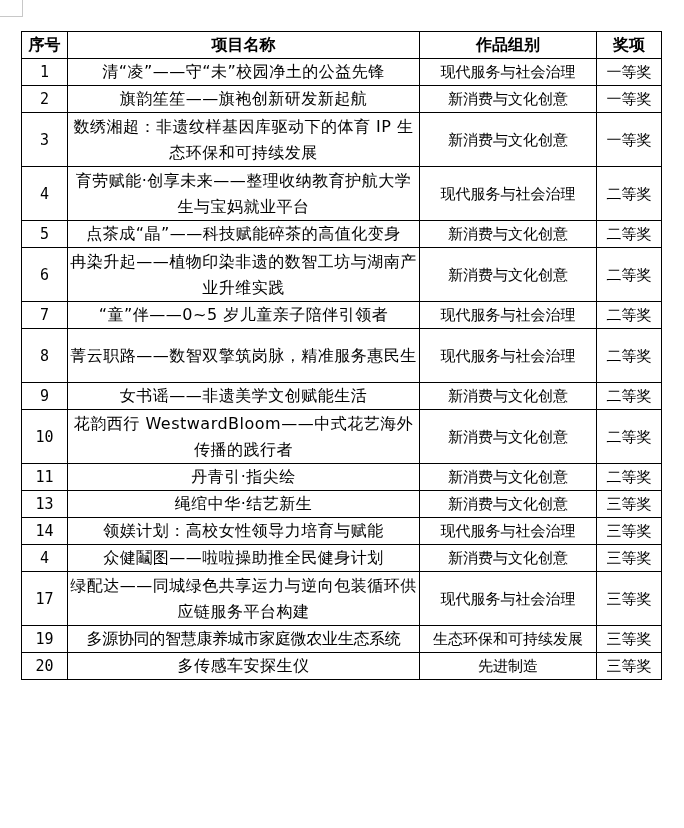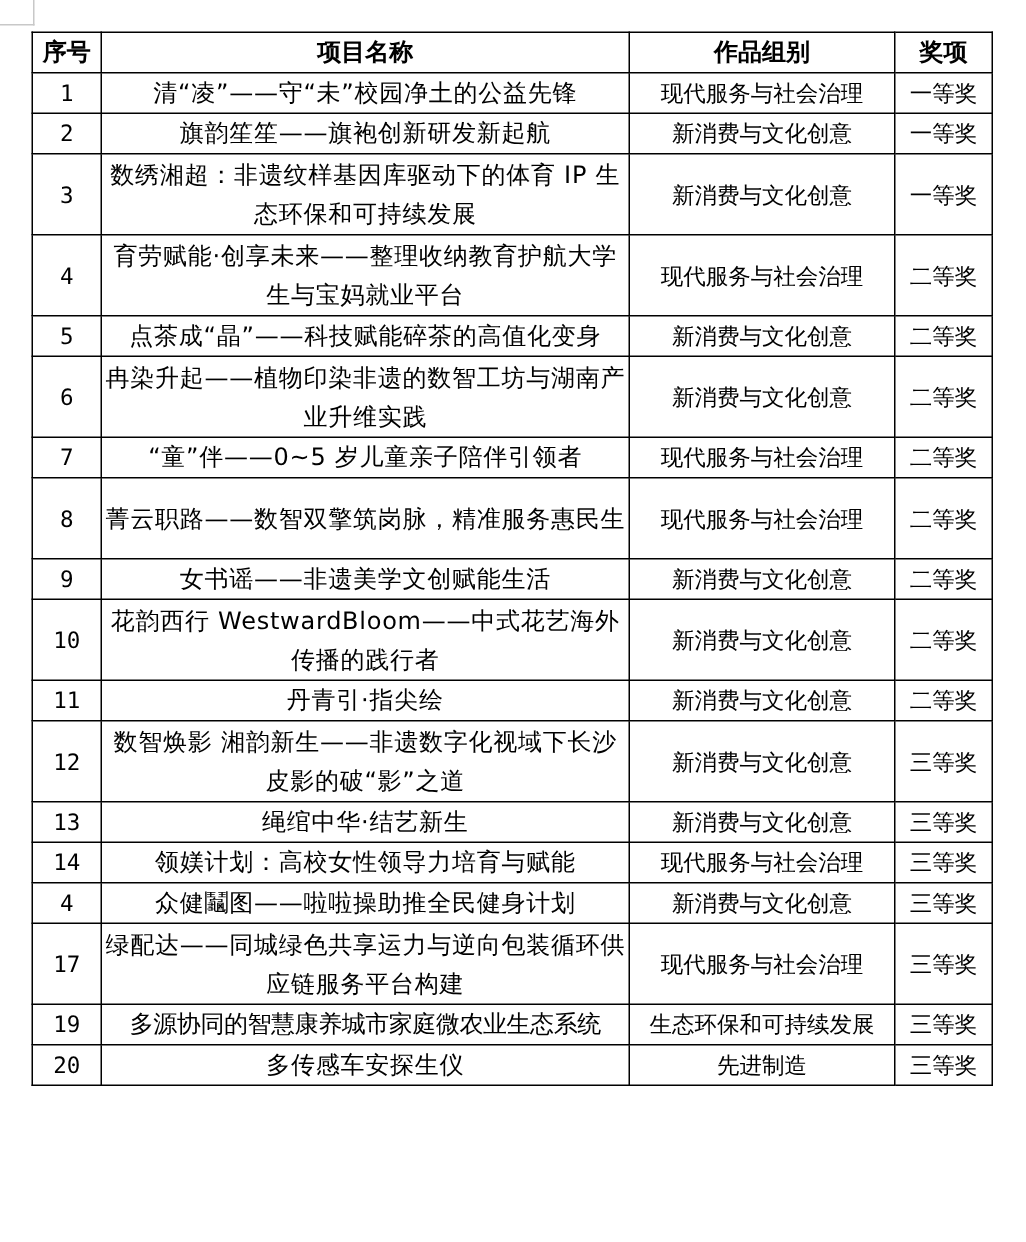--- a/index.html
+++ b/index.html
@@ -1,20 +1,20 @@
 <!DOCTYPE html>
 <html><head>
 <meta charset="utf-8">
 <style>
   html, body { margin:0; padding:0; background:#ffffff; }
   body { width:684px; height:828px; position:relative; overflow:hidden;
          font-family: "DejaVu Sans", "Liberation Sans", sans-serif; color:#000; }
   .corner-v { position:absolute; left:22px; top:0; width:1px; height:17px; background:#c8c8c8; }
   .corner-h { position:absolute; left:0; top:16px; width:23px; height:1px; background:#c8c8c8; }
-  table { position:absolute; left:21px; top:21px; border-collapse:collapse; table-layout:fixed; }
+  table { position:absolute; left:21px; top:31px; border-collapse:collapse; table-layout:fixed; }
   td, th { border:1px solid #000; padding:0 1px; text-align:center; vertical-align:middle;
            font-size:15px; line-height:26px; overflow:hidden; }
   th { font-weight:bold; font-size:16px; height:26px; }
   td.num { font-family: "DejaVu Sans Mono", "Liberation Mono", monospace; font-size:15px; }
   td.name { font-size:16px; letter-spacing:0.5px; }
   td.name.tight { letter-spacing:-0.3px; }
   tr.single td { height:26px; }
   tr.double td { height:53px; }
 </style>
 </head>
@@ -98,26 +98,20 @@
         <td class="name">花韵西行 WestwardBloom——中式花艺海外传播的践行者</td>
         <td class="group">新消费与文化创意</td>
         <td class="award">二等奖</td>
       </tr>
       <tr class="single">
         <td class="num">11</td>
         <td class="name">丹青引·指尖绘</td>
         <td class="group">新消费与文化创意</td>
         <td class="award">二等奖</td>
       </tr>
-      <tr class="double">
-        <td class="num">12</td>
-        <td class="name">数智焕影 湘韵新生——非遗数字化视域下长沙皮影的破“影”之道</td>
-        <td class="group">新消费与文化创意</td>
-        <td class="award">三等奖</td>
-      </tr>
       <tr class="single">
         <td class="num">13</td>
         <td class="name">绳绾中华·结艺新生</td>
         <td class="group">新消费与文化创意</td>
         <td class="award">三等奖</td>
       </tr>
       <tr class="single">
         <td class="num">14</td>
         <td class="name">领媄计划：高校女性领导力培育与赋能</td>
         <td class="group">现代服务与社会治理</td>

